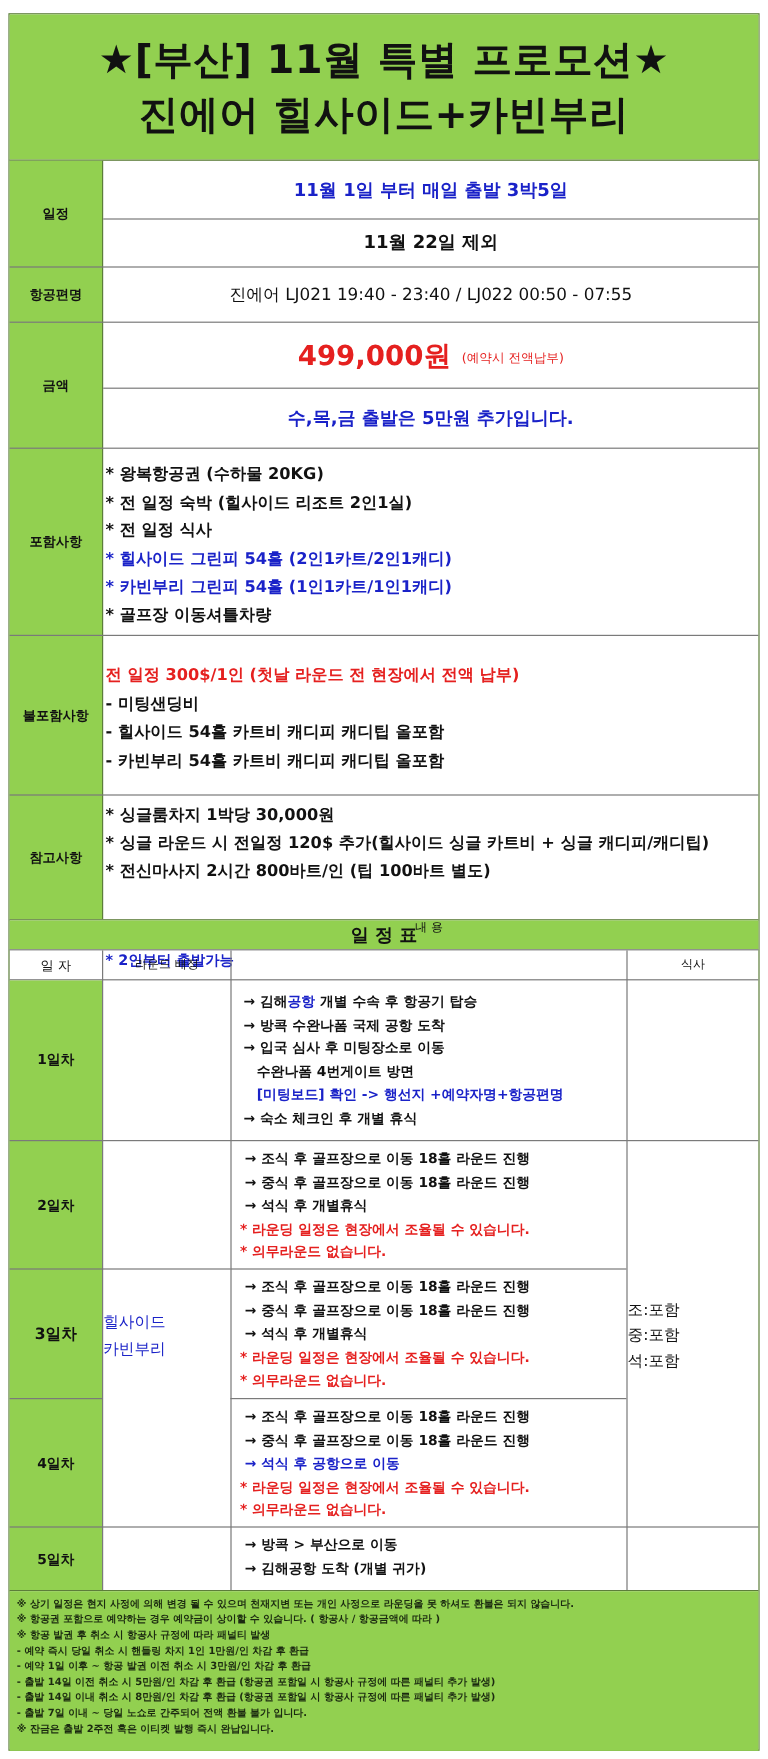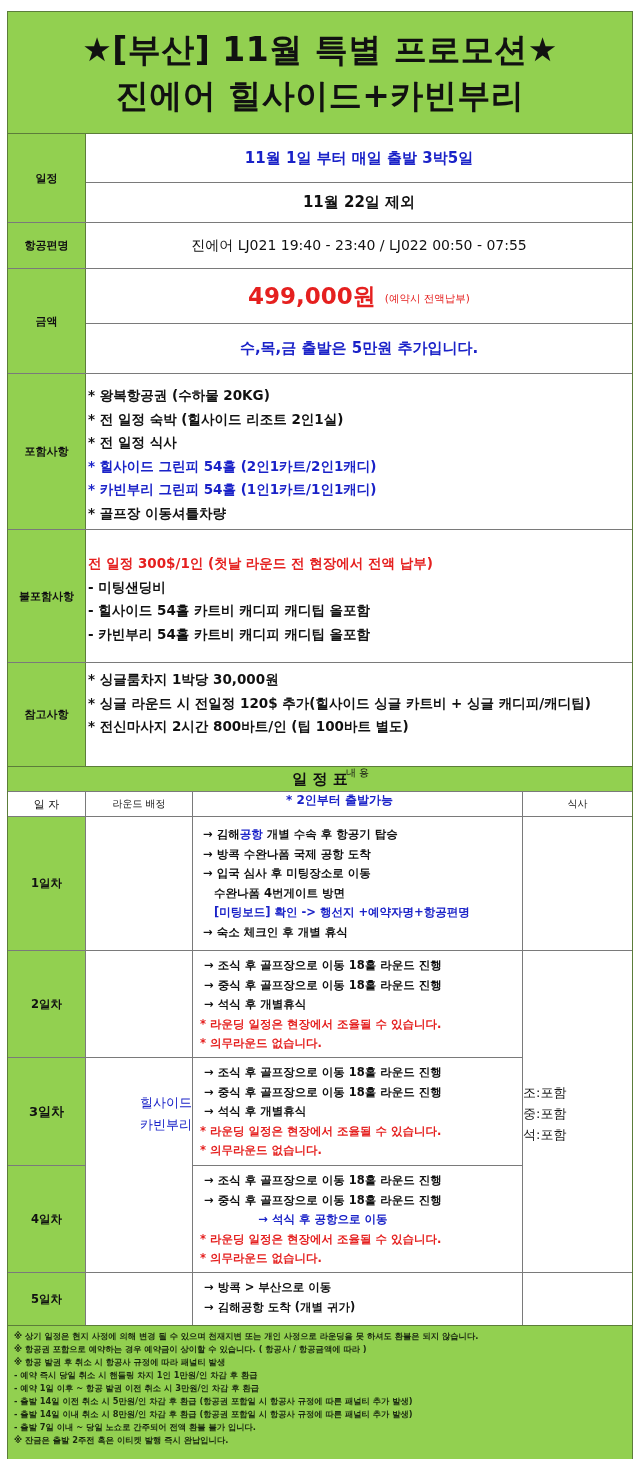--- a/index.html
+++ b/index.html
@@ -6,21 +6,21 @@
   html, body { width: 640px; height: 1466px; background: #ffffff; overflow: hidden; }
   body { font-family: "DejaVu Sans", "Liberation Sans", sans-serif; color: #111; position: relative; }
   .sheet { position: absolute; left: 7px; top: 11px; width: 626px; height: 1448px; border: 1px solid #5c7d3a; }
   .abs { position: absolute; }
   .green { background: #92d050; }
   .line-h { position: absolute; height: 1px; background: #7a7a7a; }
   .line-v { position: absolute; width: 1px; background: #7a7a7a; }
   .title { position: absolute; left: 0; top: 0; width: 624px; height: 121px; display: flex; flex-direction: column; align-items: center; justify-content: center; font-weight: bold; font-size: 33px; line-height: 46px; letter-spacing: 0.5px; }
   .label { position: absolute; left: 0; width: 77px; display: flex; align-items: center; justify-content: center; font-size: 11px; font-weight: bold; color: #111; }
   .cell-center { position: absolute; display: flex; align-items: center; justify-content: center; font-weight: bold; }
-  .blue { color: #1a22c8; text-align: center; }
+  .blue { color: #1a22c8; }
   .red { color: #e5201f; }
   .list { position: absolute; left: 80px; font-size: 13.5px; font-weight: bold; line-height: 23.5px; }
   .sched { position: absolute; font-size: 11.5px; font-weight: bold; line-height: 19.5px; }
   .notes { position: absolute; left: 0; top: 1314px; width: 624px; height: 133px; padding: 4px 0 0 6px; font-size: 8.3px; font-weight: bold; line-height: 13px; color: #1b2a10; }
 </style>
 </head>
 <body>
 
 <div class="sheet">
 
@@ -88,21 +88,21 @@
   <div class="cell-center" style="left:78px;top:780px;width:106px;height:24px;font-size:10px;font-weight:normal;">라운드 배정</div>
   <div class="cell-center" style="left:185px;top:749px;width:329px;height:24px;font-size:10px;font-weight:normal;">내  용</div>
   <div class="cell-center" style="left:515px;top:780px;width:109px;height:24px;font-size:10px;font-weight:normal;">식사</div>
   <div class="line-h" style="left:0;top:804px;width:624px;"></div>
 
   <div class="abs green" style="left:0;top:805px;width:77px;height:509px;"></div>
   <div class="line-v" style="left:77px;top:780px;height:534px;"></div>
   <div class="line-v" style="left:184px;top:780px;height:534px;"></div>
   <div class="line-v" style="left:514px;top:780px;height:534px;"></div>
 
-  <div class="abs blue" style="left:78px;top:1080px;width:106px;text-align:right;font-size:13px;line-height:22px;font-weight:normal;">
+  <div class="abs blue" style="left:78px;top:1080px;width:106px;text-align:left;font-size:13px;line-height:22px;font-weight:normal;">
     <div>힐사이드</div>
     <div>카빈부리</div>
   </div>
 
   <div class="abs" style="left:515px;top:1070px;width:109px;font-size:13px;line-height:21px;">
     <div>조:포함</div>
     <div>중:포함</div>
     <div>석:포함</div>
   </div>
 

